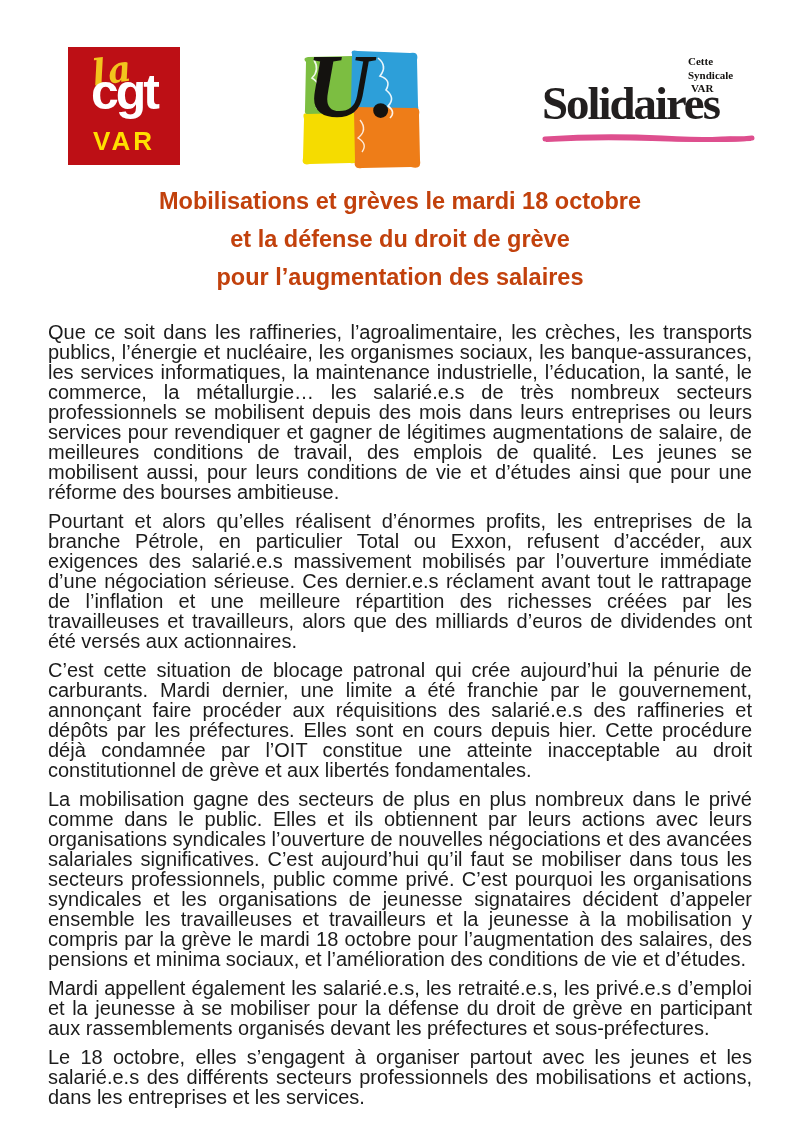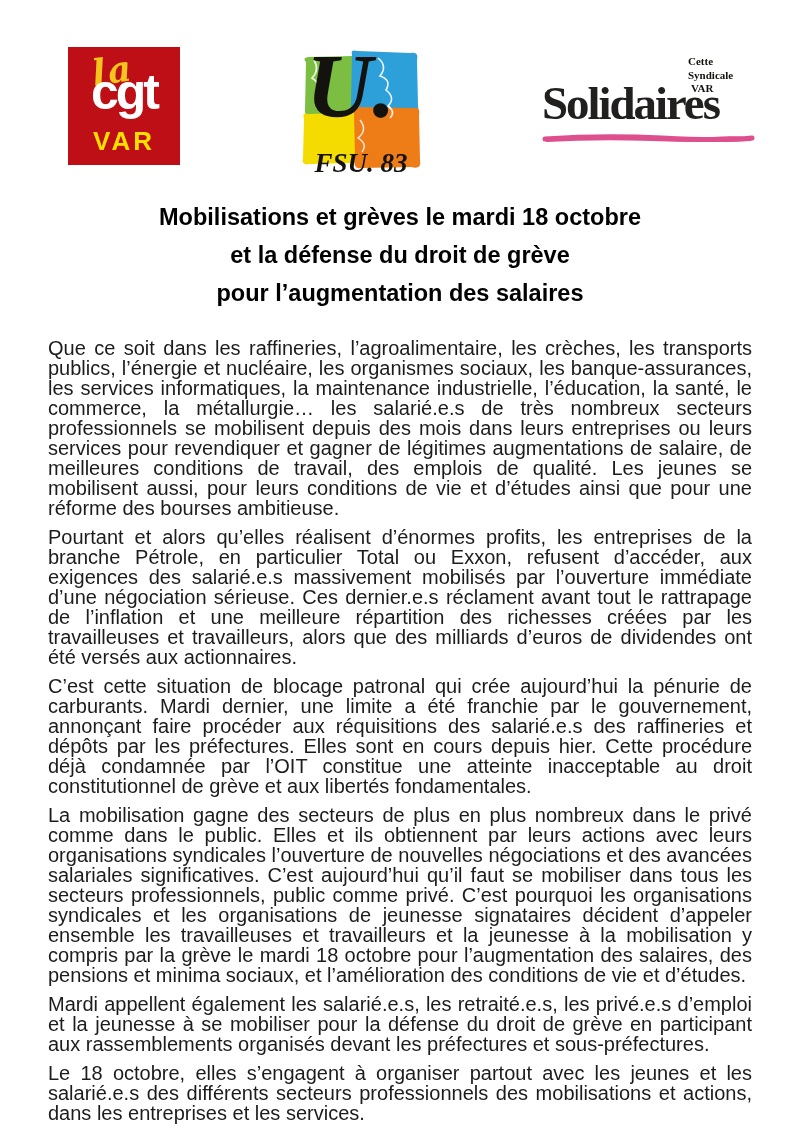--- a/index.html
+++ b/index.html
@@ -96,23 +96,23 @@
     letter-spacing: -2px;
     transform: scaleX(1.02);
     transform-origin: left;
     color: #221f1f;
     white-space: nowrap;
   }
   .sol-underline { position: absolute; left: 0; top: 76px; }
 
   
   .title {
-    margin: 28px 0 0 0;
-    text-align: center;
-    color: #000000;
+    margin: 12px 0 0 0;
+    text-align: center;
+    color: #c2410c;
     font-weight: bold;
     font-size: 23.5px;
     line-height: 38px;
   }
   .title .t-line { display: block; }
 
   
   .body-text {
     padding: 26px 48px 0 48px;
   }
@@ -157,21 +157,20 @@
 
         <path d="M7,64 Q2,62 4,69 L3,108 Q1,116 10,114 L50,113 Q58,115 56,106 L57,68 Q58,61 50,63 Z" fill="#f5dc00"></path>
 
         <path d="M54,62 Q48,58 55,57 L112,58 Q121,56 119,65 L120,110 Q122,120 111,117 L62,118 Q53,120 55,110 Z" fill="#ee7d18"></path>
 
         <path d="M14,10 q6,10 -2,18 q10,6 4,16 q8,8 0,14" fill="none" stroke="#ffffff" stroke-width="1.6" opacity="0.9"></path>
         <path d="M78,8 q10,8 2,18 q12,4 6,14 q10,8 2,16 q8,6 2,12" fill="none" stroke="#ffffff" stroke-width="1.6" opacity="0.9"></path>
         <path d="M60,70 q8,10 -2,18 q10,6 4,14" fill="none" stroke="#ffffff" stroke-width="1.4" opacity="0.85"></path>
       </svg>
       <span class="fsu-u">U.</span>
-      <span class="fsu-name">FSU. 83</span>
     </div>
 
     <div class="logo-solidaires">
       <div class="sol-union">
         <div>Cette</div>
         <div>Syndicale</div>
         <div style="padding-left:3px">VAR</div>
       </div>
       <div class="sol-word">Solidaires</div>
       <svg class="sol-underline" width="213" height="14" viewBox="0 0 213 14" aria-hidden="true">

